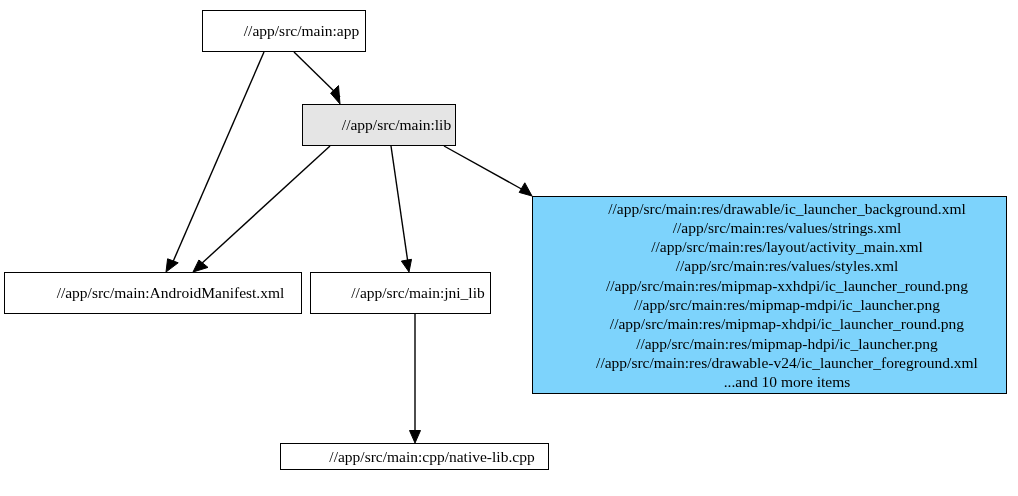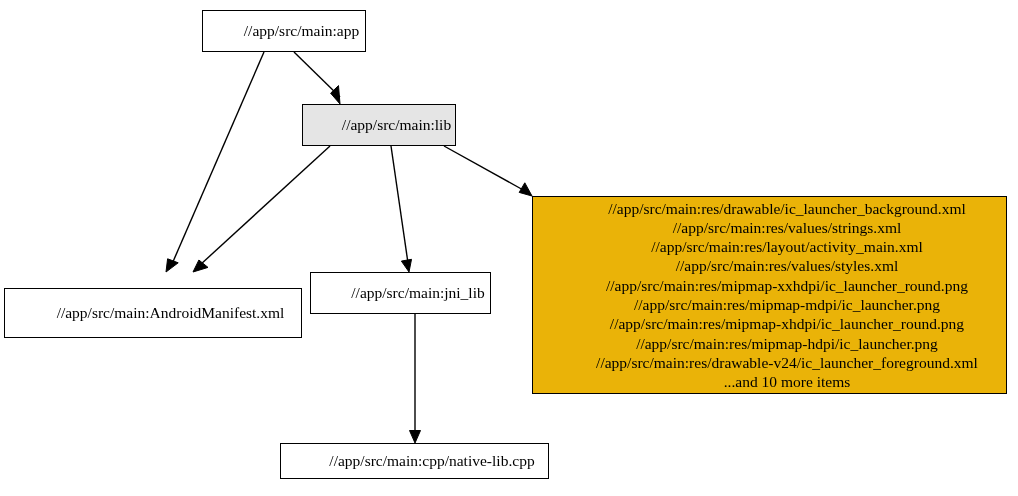--- a/index.html
+++ b/index.html
@@ -82,24 +82,24 @@
         <g>
           <path d="M 415,314 L 415,434" fill="none" stroke="#000000" stroke-width="1.4"></path>
           <path d="M 415,443 L 409.5,430.5 L 420.5,430.5 Z" fill="#000000" stroke="#000000" stroke-width="1"></path>
         </g>
       </g>
   </svg>
 
   <div id="nodes-layer">
       <div class="node" style="left: 202px; top: 10px; width: 164px; height: 42px; border-color: rgb(0, 0, 0); background: rgb(255, 255, 255);"><span class="node-label">//app/src/main:app</span></div>
       <div class="node" style="left: 302px; top: 104px; width: 154px; height: 42px; border-color: rgb(0, 0, 0); background: #e5e5e5;"><span class="node-label">//app/src/main:lib</span></div>
-      <div class="node" style="left: 4px; top: 272px; width: 298px; height: 50px; border-color: rgb(0, 0, 0); background: rgb(255, 255, 255); margin-top: 16px;"><span class="node-label">//app/src/main:AndroidManifest.xml</span></div>
+      <div class="node" style="left: 4px; top: 272px; width: 298px; height: 42px; border-color: rgb(0, 0, 0); background: rgb(255, 255, 255);"><span class="node-label">//app/src/main:AndroidManifest.xml</span></div>
       <div class="node" style="left: 310px; top: 272px; width: 181px; height: 42px; border-color: rgb(0, 0, 0); background: rgb(255, 255, 255);"><span class="node-label">//app/src/main:jni_lib</span></div>
-      <div class="node" style="left: 280px; top: 443px; width: 269px; height: 36px; border-color: rgb(0, 0, 0); background: rgb(255, 255, 255);"><span class="node-label">//app/src/main:cpp/native-lib.cpp</span></div>
-      <div class="node" style="left: 532px; top: 196px; width: 475px; height: 198px; border-color: rgb(0, 0, 0); background: #eab308;"><span class="node-label multi-label">//app/src/main:res/drawable/ic_launcher_background.xml
+      <div class="node" style="left: 280px; top: 443px; width: 269px; height: 27px; border-color: rgb(0, 0, 0); background: rgb(255, 255, 255);"><span class="node-label">//app/src/main:cpp/native-lib.cpp</span></div>
+      <div class="node" style="left: 532px; top: 196px; width: 475px; height: 198px; border-color: rgb(0, 0, 0); background: #7dd3fc;"><span class="node-label multi-label">//app/src/main:res/drawable/ic_launcher_background.xml
 //app/src/main:res/values/strings.xml
 //app/src/main:res/layout/activity_main.xml
 //app/src/main:res/values/styles.xml
 //app/src/main:res/mipmap-xxhdpi/ic_launcher_round.png
 //app/src/main:res/mipmap-mdpi/ic_launcher.png
 //app/src/main:res/mipmap-xhdpi/ic_launcher_round.png
 //app/src/main:res/mipmap-hdpi/ic_launcher.png
 //app/src/main:res/drawable-v24/ic_launcher_foreground.xml
 ...and 10 more items</span></div>
     </div>

